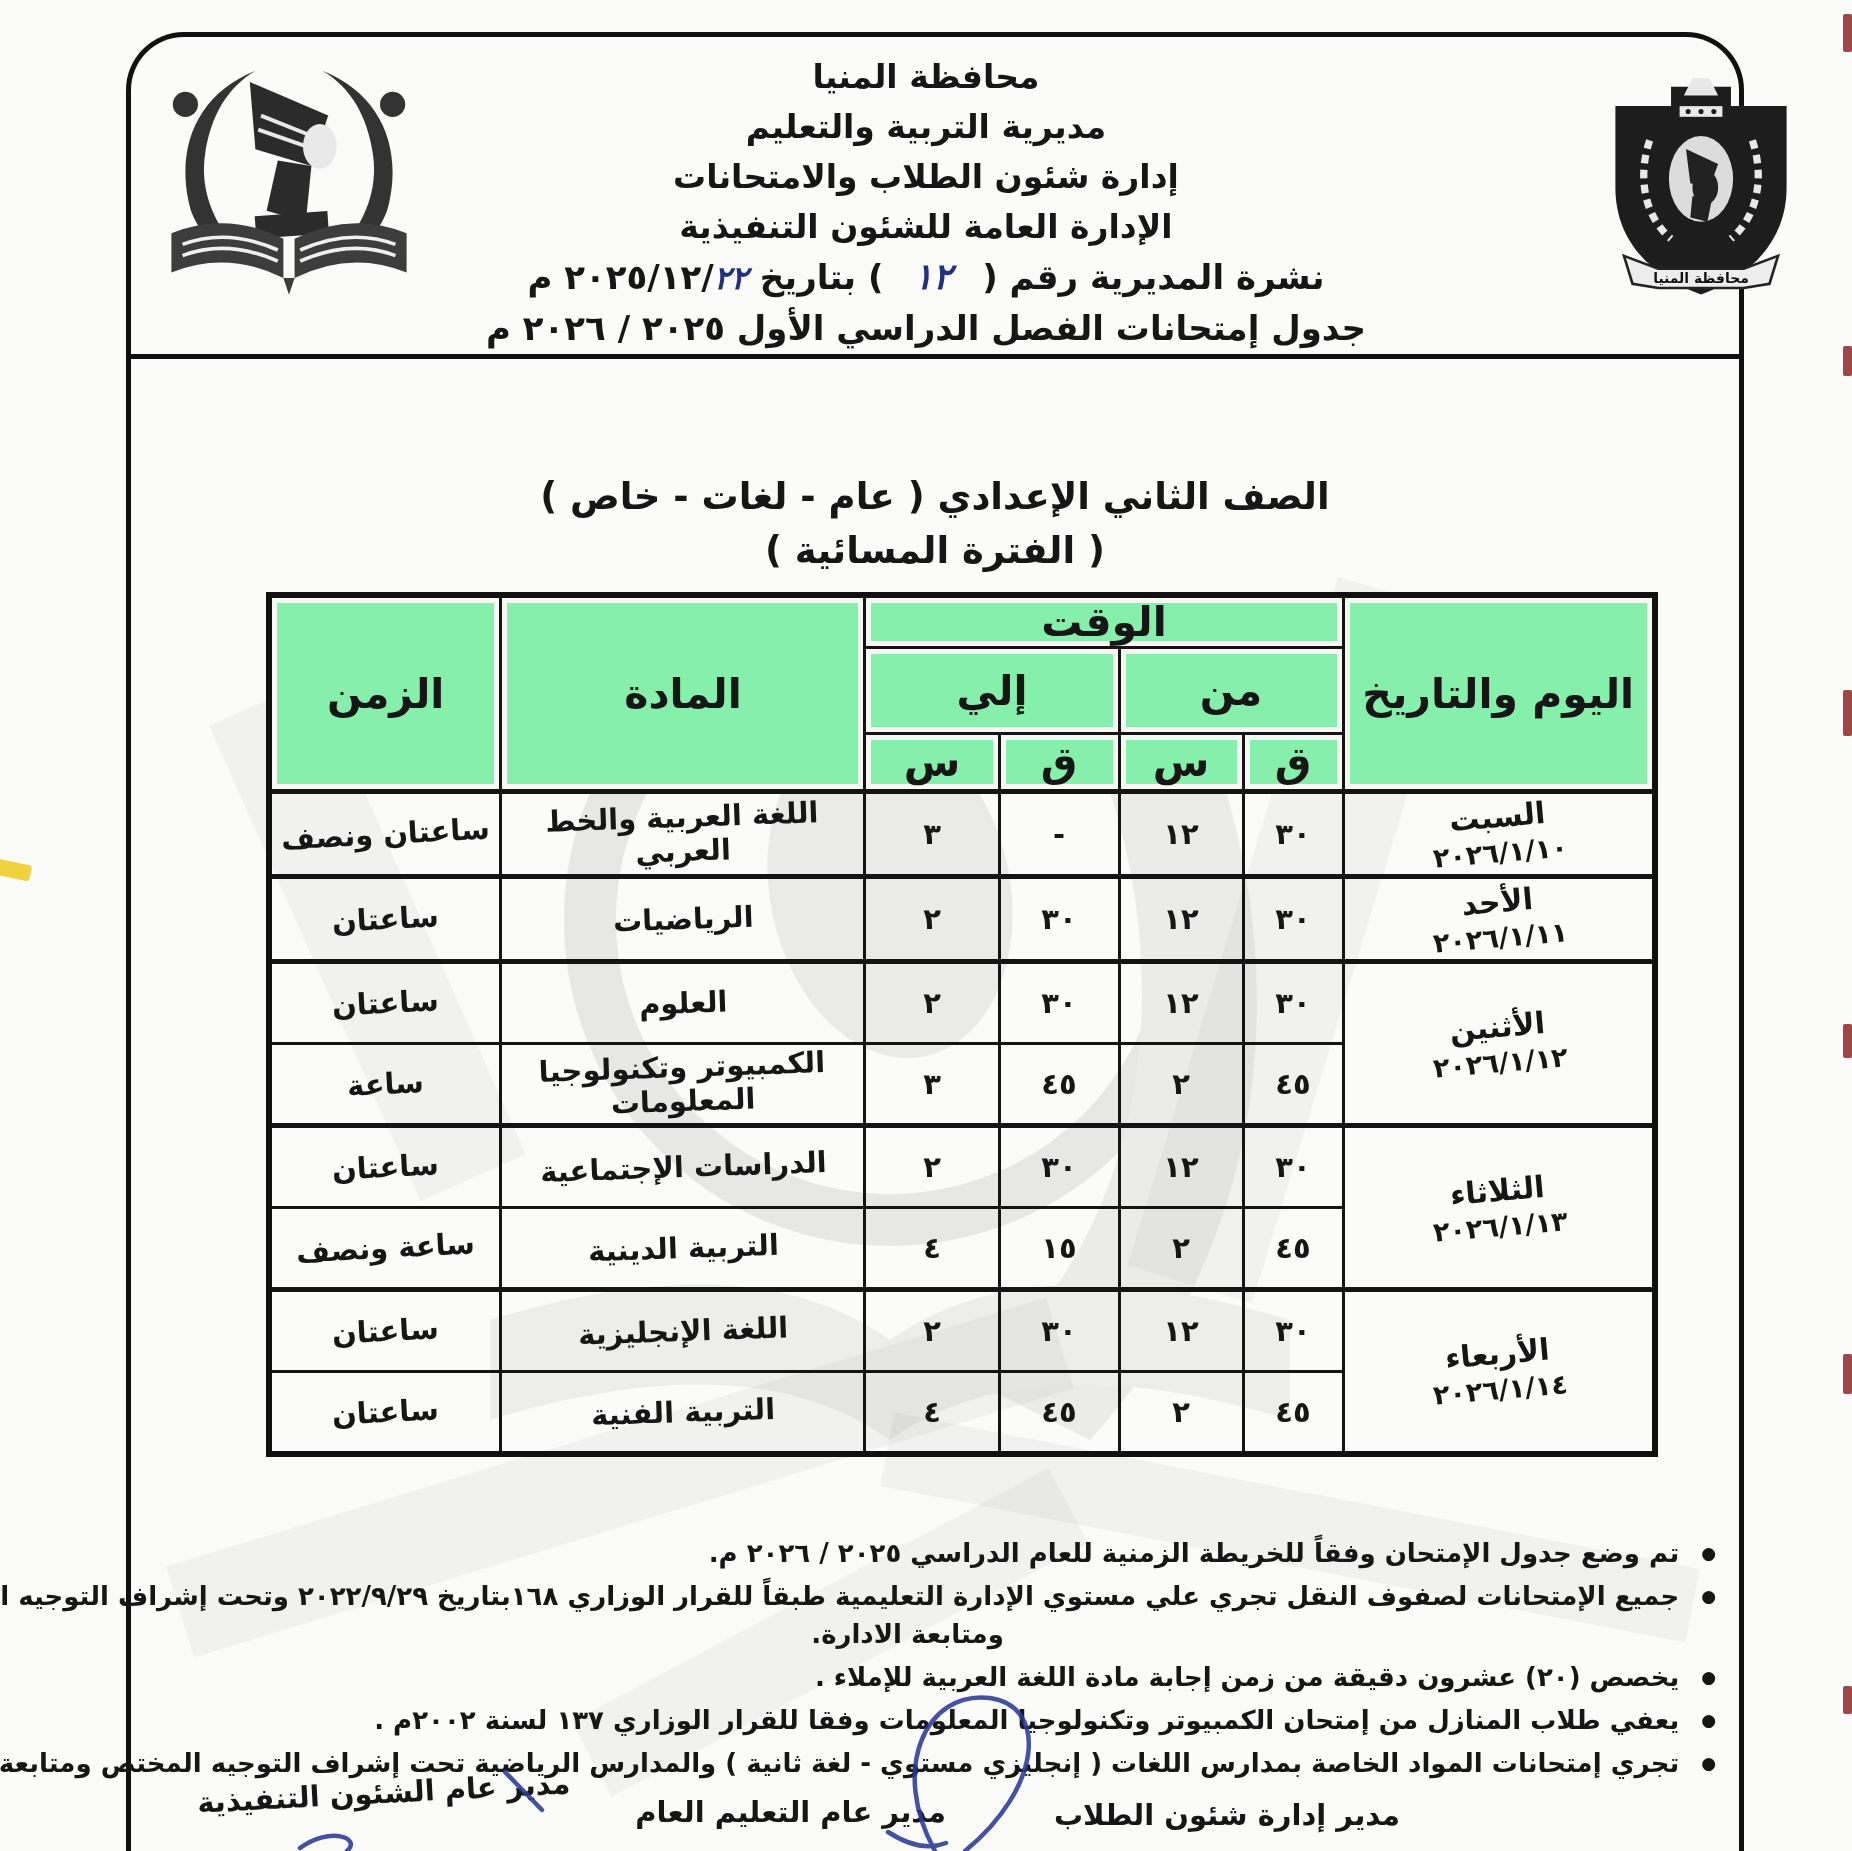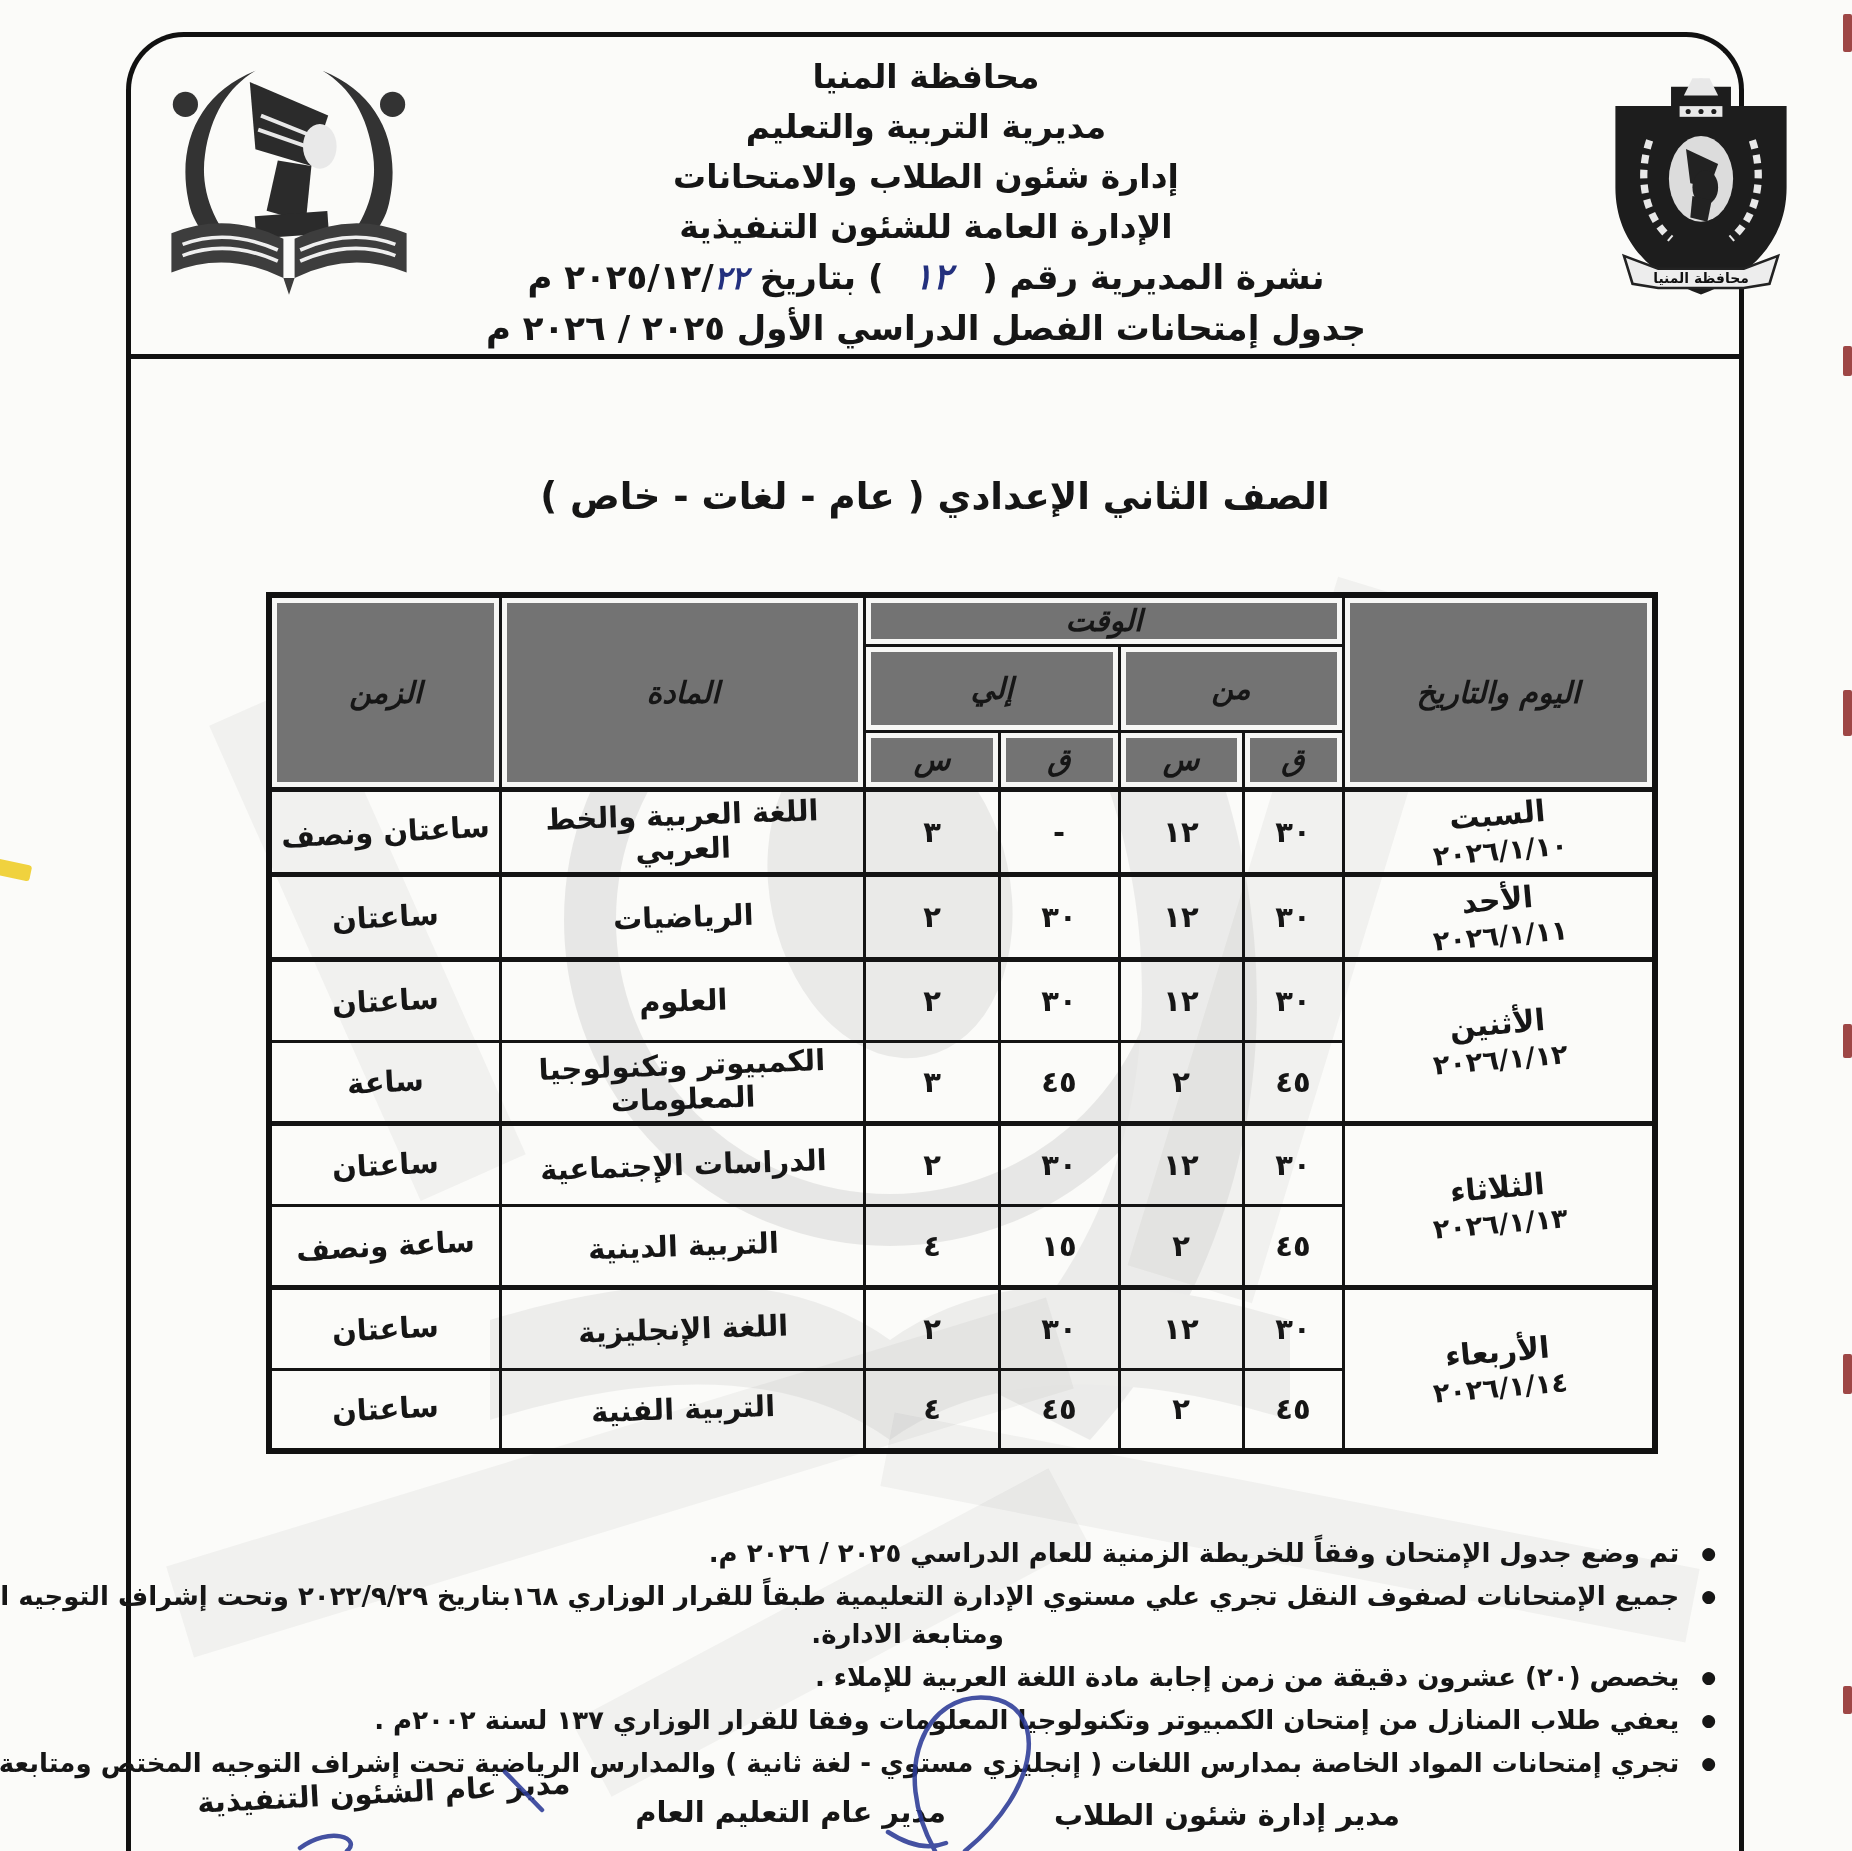--- a/index.html
+++ b/index.html
@@ -40,23 +40,23 @@
   }
   
   table.schedule {
     position:absolute; top:592px; right:194px; width:1386px;
     border-collapse:collapse; table-layout:fixed;
     border:6px solid #111;
     font-weight:700; text-align:center;
   }
   table.schedule th, table.schedule td { border:3px solid #141414; }
   table.schedule th {
-    background:#737373;
+    background:#86efac;
     box-shadow:inset 0 0 0 5px #f7f7f5;
-    font-size:30px; font-weight:700;font-style:italic;
+    font-size:41px; font-weight:700;
   }
   .h-row1 th { height:50px; }
   .h-row2 th { height:86px; }
   .h-row3 th { height:58px; font-size:28px; }
   table.schedule td {
     height:82px; font-size:29px; background:transparent; padding:4px 8px;
   }
   td.day-cell .inner { transform:rotate(-5deg); }
   .day-name { font-size:30px; line-height:38px; }
   .day-date { font-size:27px; line-height:34px; }
@@ -159,20 +159,21 @@
   <div>محافظة المنيا</div>
   <div>مديرية التربية والتعليم</div>
   <div>إدارة شئون الطلاب والامتحانات</div>
   <div>الإدارة العامة للشئون التنفيذية</div>
   <div class="bulletin-line"><span>نشرة المديرية رقم (</span><span class="hand hand-number">١٢</span><span>) بتاريخ</span> <bdo dir="ltr"><span>٢٠٢٥/١٢/</span><span class="hand hand-day">٢٢</span></bdo> <span>م</span></div>
   <div class="bulletin-line">جدول إمتحانات الفصل الدراسي الأول ٢٠٢٥ / ٢٠٢٦ م</div>
 </div>
 
 <div class="doc-title">
   <div>الصف الثاني الإعدادي ( عام - لغات - خاص )</div>
+  <div>( الفترة المسائية )</div>
 </div>
 
 <table class="schedule">
   <colgroup>
     <col style="width:312px">
       <col style="width:100px">
       <col style="width:124px">
     <col style="width:120px">
       <col style="width:134px">
       <col style="width:364px">

